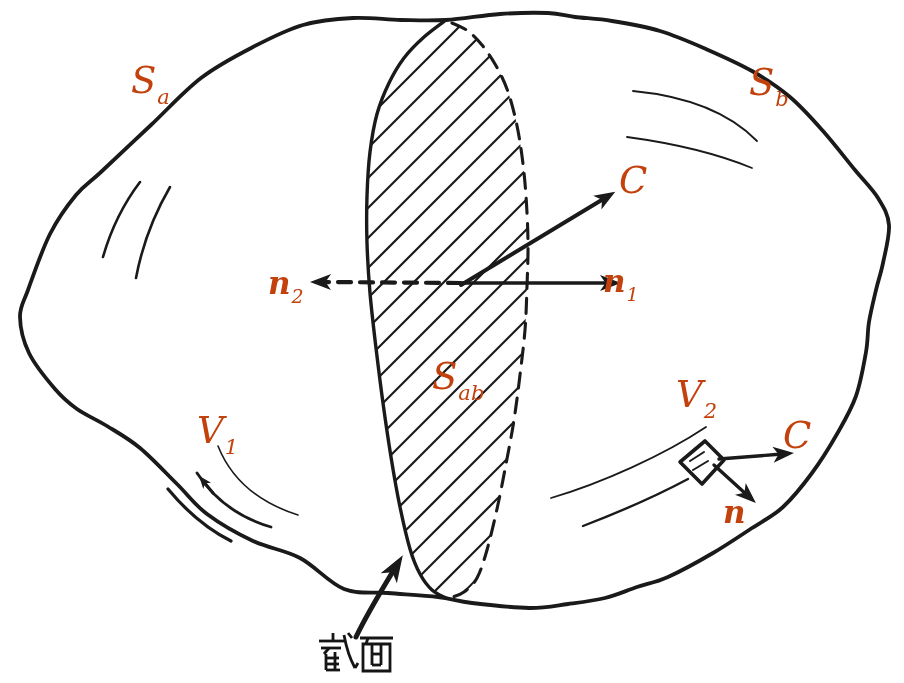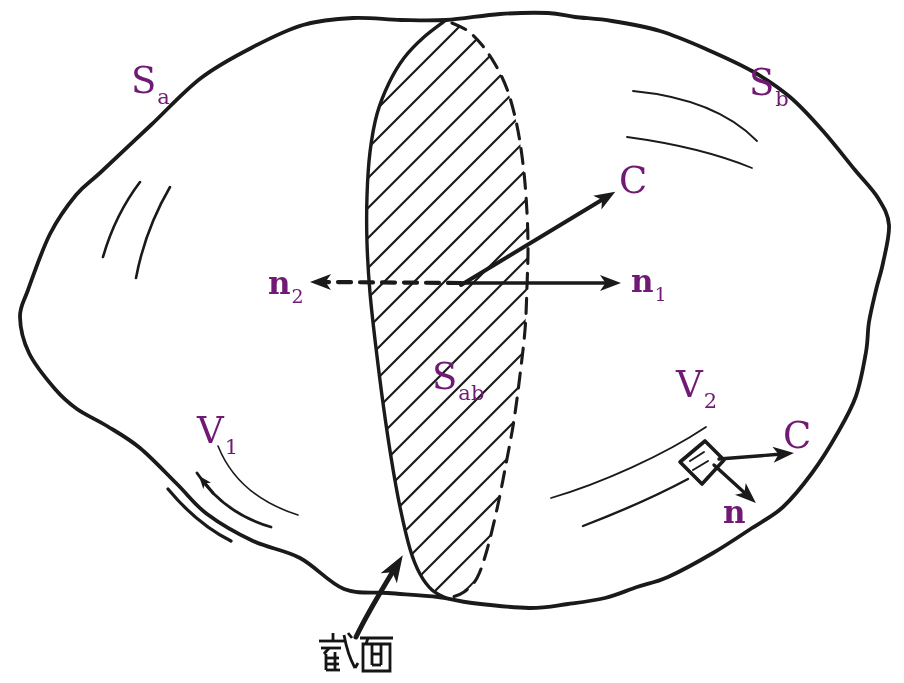--- a/index.html
+++ b/index.html
@@ -2,21 +2,21 @@
 <html><head>
 <meta charset="utf-8">
 <style>
   html,body{margin:0;padding:0;background:#e8e8e8}
   .stage{
     position:relative;width:904px;height:683px;background:#ffffff;
     font-family:"DejaVu Serif",serif;overflow:hidden;
   }
   .stage svg.art{position:absolute;left:0;top:0}
   .ink{stroke:#1a1a1a;fill:none;stroke-linecap:round;stroke-linejoin:round}
-  .lbl{position:absolute;color:#701a75;line-height:1;white-space:nowrap}
+  .lbl{position:absolute;color:#c2410c;font-style:italic;line-height:1;white-space:nowrap}
   .lbl .main{font-size:37px}
   .lbl .sub{font-size:21px;position:relative;top:11px;left:1px}
   .lbl.vec .main{font-size:31px;font-weight:bold}
   .lbl.vec .sub{font-size:19px;top:9px}
   .cjk{position:absolute;width:78px;height:42px}
   .cjk-text{position:absolute;left:0;top:0;font-size:34px;letter-spacing:4px;
     color:transparent;font-style:normal;font-family:"DejaVu Sans",sans-serif}
   .cjk svg{position:absolute;left:0;top:0}
   .cjk path{stroke:#151515;stroke-width:2.8;fill:none;stroke-linecap:butt}
 </style>
@@ -111,27 +111,27 @@
   </div>
   <div class="lbl" style="left:749px;top:64px">
     <span class="main">S</span><span class="sub">b</span>
   </div>
   <div class="lbl" style="left:432px;top:358px">
     <span class="main">S</span><span class="sub">ab</span>
   </div>
   <div class="lbl" style="left:197px;top:412px">
     <span class="main">V</span><span class="sub">1</span>
   </div>
-  <div class="lbl" style="left:676px;top:366px">
+  <div class="lbl" style="left:676px;top:376px">
     <span class="main">V</span><span class="sub">2</span>
   </div>
   <div class="lbl vec" style="left:268px;top:268px">
     <span class="main">n</span><span class="sub">2</span>
   </div>
-  <div class="lbl vec" style="left:631px;top:266px">
+  <div class="lbl vec" style="left:603px;top:266px">
     <span class="main">n</span><span class="sub">1</span>
   </div>
   <div class="lbl" style="left:619px;top:162px">
     <span class="main">C</span>
   </div>
   <div class="lbl" style="left:783px;top:417px">
     <span class="main">C</span>
   </div>
   <div class="lbl vec" style="left:723px;top:497px">
     <span class="main">n</span>

